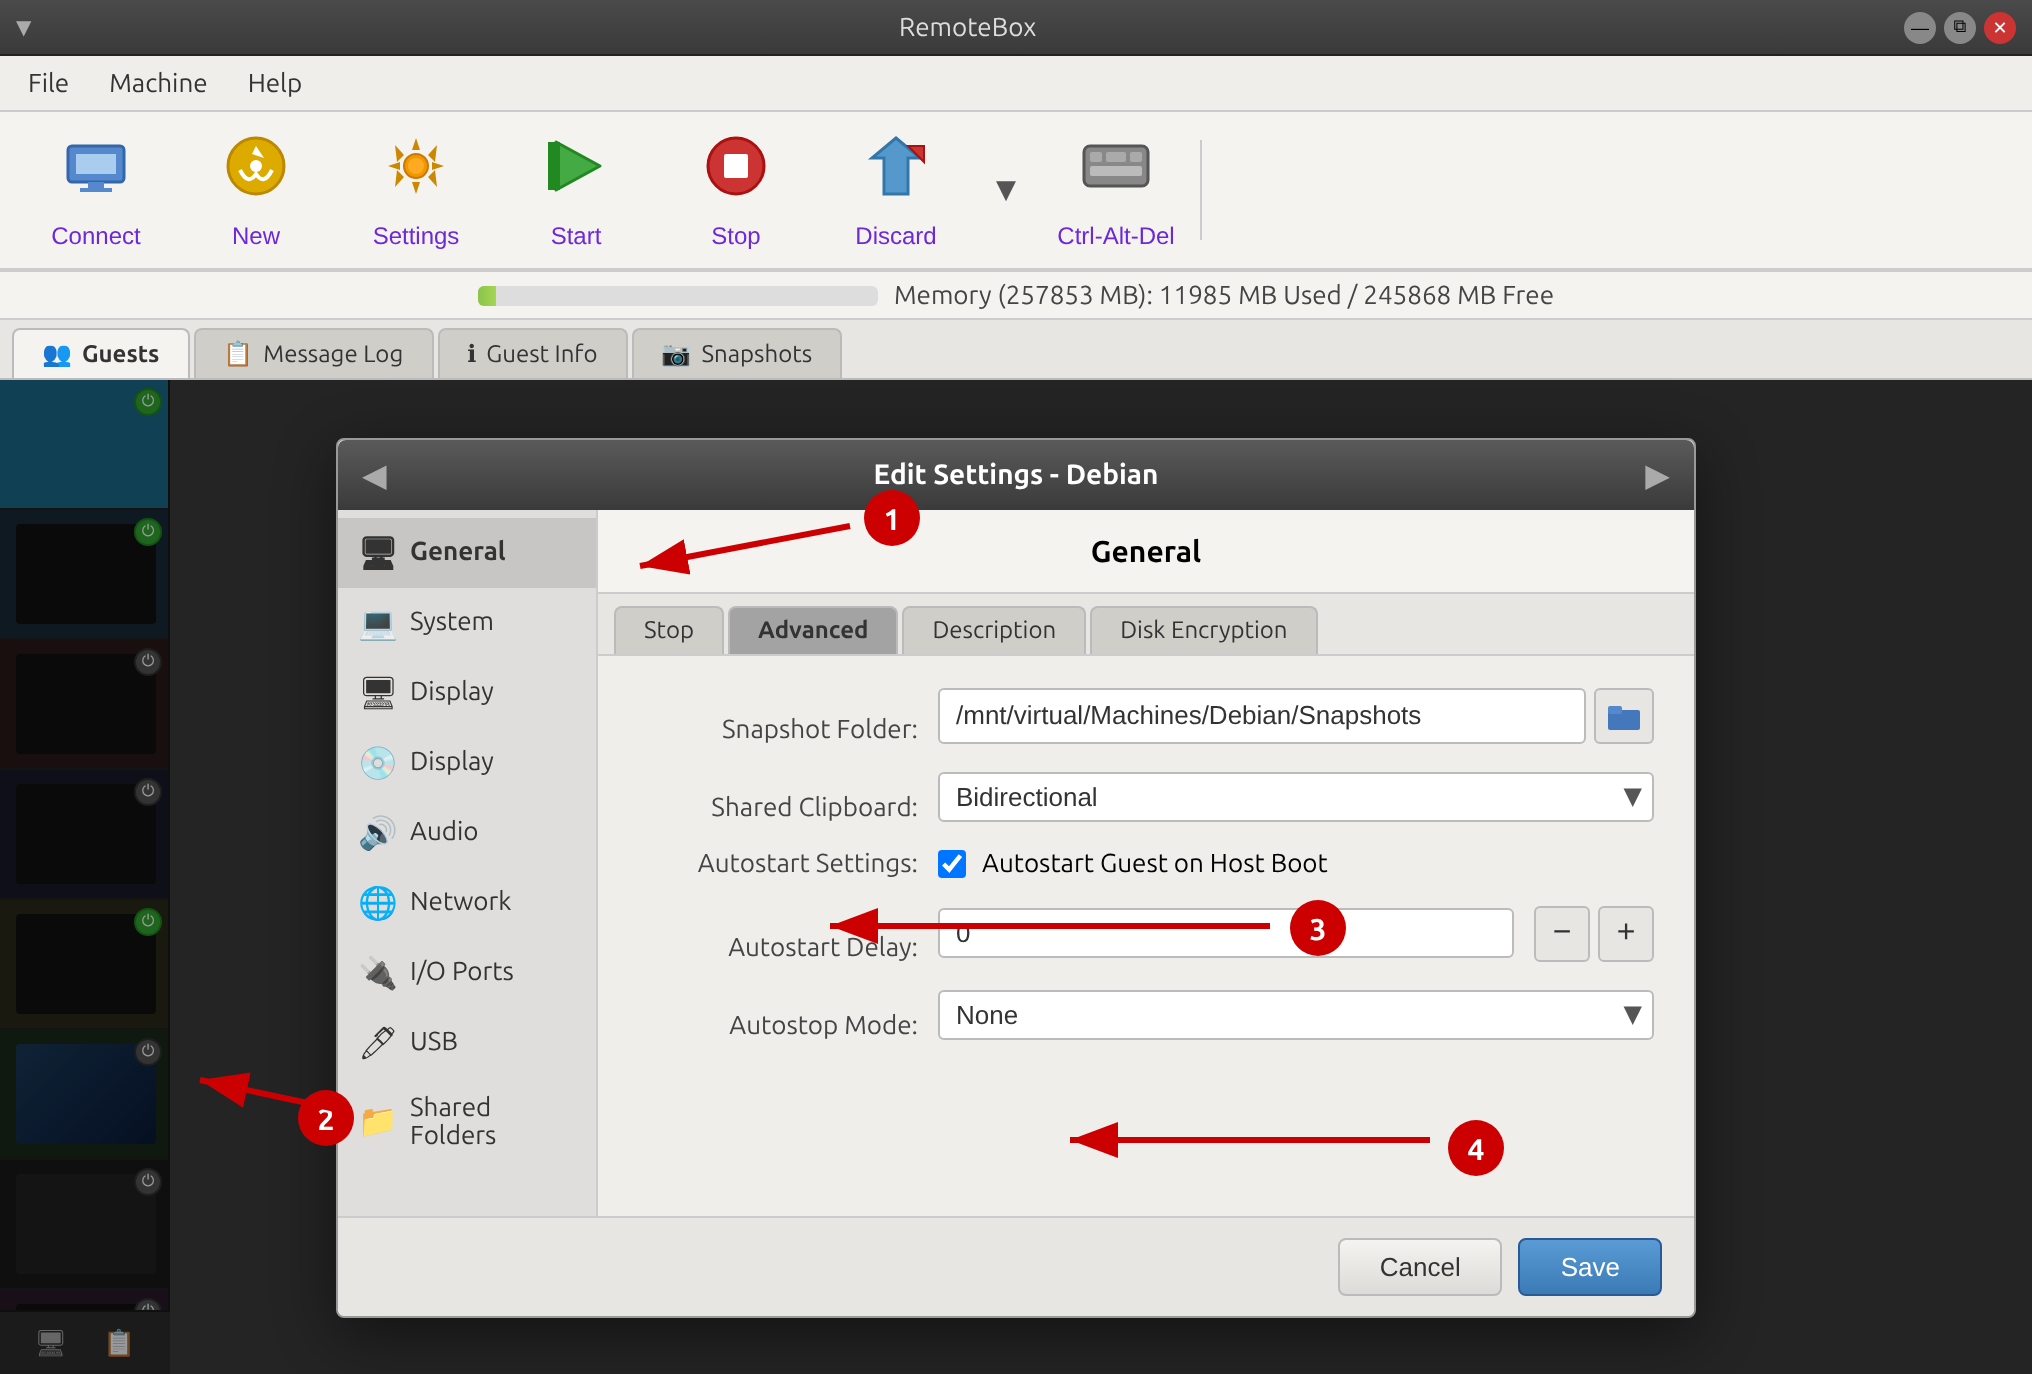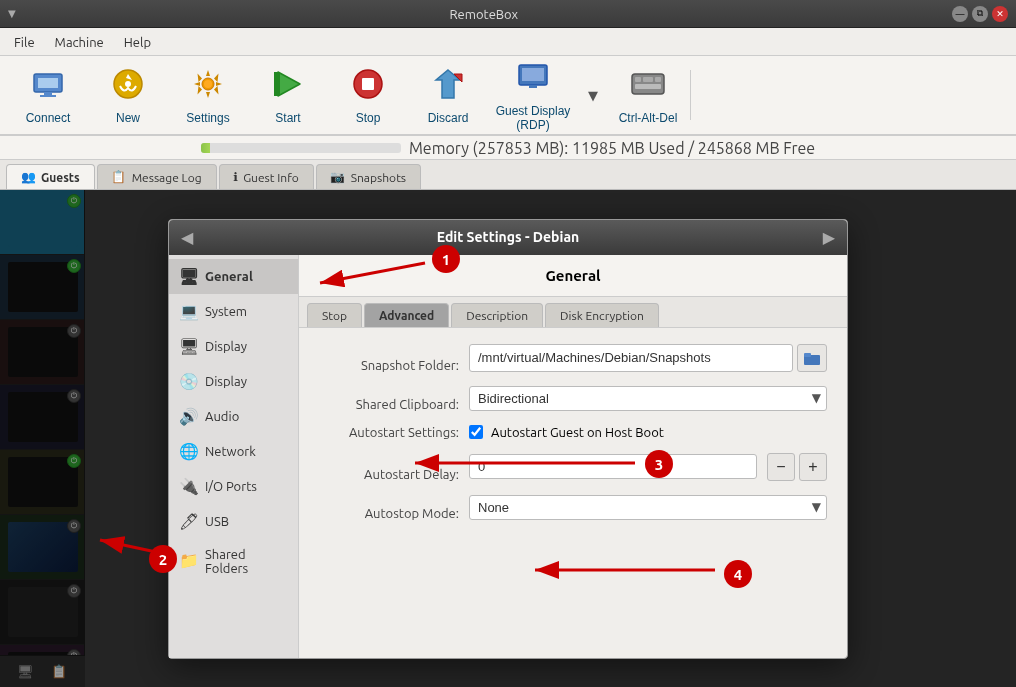--- a/index.html
+++ b/index.html
@@ -88,21 +88,21 @@
       display: flex;
       flex-direction: column;
       align-items: center;
       justify-content: center;
       width: 80px;
       height: 72px;
       cursor: pointer;
       border-radius: 4px;
       border: none;
       background: transparent;
-      color: #0c4a6e;
+      color: #6d28d9;
       font-size: 12px;
       gap: 4px;
     }
     .tool-icon {
       font-size: 30px;
       line-height: 1;
     }
     .toolbar-sep {
       width: 1px;
       height: 50px;
@@ -122,21 +122,21 @@
 
     
     .status-bar {
       background: #f5f3f0;
       height: 24px;
       display: flex;
       align-items: center;
       justify-content: center;
       border-bottom: 1px solid #ccc;
       color: #444;
-      font-size: 16px;
+      font-size: 13px;
     }
     .status-bar .progress-bar-wrap {
       width: 200px;
       height: 10px;
       background: #ddd;
       border-radius: 3px;
       margin-right: 8px;
       overflow: hidden;
     }
     .status-bar .progress-bar-fill {
@@ -583,30 +583,20 @@
   </button>
   <button class="tool-btn" style="position:relative;">
     <span class="tool-icon icon-discard">
       <svg width="36" height="36" viewBox="0 0 36 36">
           <polygon points="18,4 30,14 24,14 24,32 12,32 12,14 6,14" fill="#5599cc" stroke="#3377aa" stroke-width="1.5"></polygon>
           <polygon points="24,8 32,8 32,16" fill="#cc3333" stroke="#aa1111" stroke-width="1"></polygon>
         </svg>
     </span>
     <span>Discard</span>
   </button>
-  <button class="tool-btn" style="width:90px;">
-    <span class="tool-icon icon-guest-display">
-      <svg width="36" height="36" viewBox="0 0 36 36">
-          <rect x="4" y="6" width="28" height="20" rx="2" fill="#4477bb" stroke="#2255aa" stroke-width="1.5"></rect>
-          <rect x="7" y="9" width="22" height="13" fill="#88aadd"></rect>
-          <rect x="14" y="26" width="8" height="3" fill="#4477bb"></rect>
-        </svg>
-    </span>
-    <span>Guest Display (RDP)</span>
-  </button>
   <div class="tool-dropdown">▼</div>
   <button class="tool-btn">
     <span class="tool-icon icon-ctrl-alt-del">
       <svg width="36" height="36" viewBox="0 0 36 36">
           <rect x="2" y="8" width="32" height="20" rx="3" fill="#888" stroke="#555" stroke-width="1.5"></rect>
           <rect x="5" y="11" width="6" height="5" rx="1" fill="#aaa"></rect>
           <rect x="13" y="11" width="10" height="5" rx="1" fill="#aaa"></rect>
           <rect x="25" y="11" width="6" height="5" rx="1" fill="#aaa"></rect>
           <rect x="5" y="18" width="26" height="5" rx="1" fill="#bbb"></rect>
         </svg>
@@ -800,20 +790,24 @@
                   <option>Send the ACPI shutdown signal</option>
                   <option>Power off the machine</option>
                 </select>
                 <span class="select-arrow">▼</span>
               </div>
             </div>
           </div>
         </div>
       </div>
 
+      <div class="dialog-footer">
+        <button class="btn">Cancel</button>
+        <button class="btn btn-primary">Save</button>
+      </div>
     </div>
   </div>
 
   <div class="annotation" style="top:55px; left:432px;">
     <span>1</span>
   </div>
 
   <svg style="position:absolute;top:58px;left:310px;z-index:200;pointer-events:none;" width="120" height="50">
     <defs>
         <marker id="arrowhead1" markerWidth="8" markerHeight="6" refX="8" refY="3" orient="auto">

